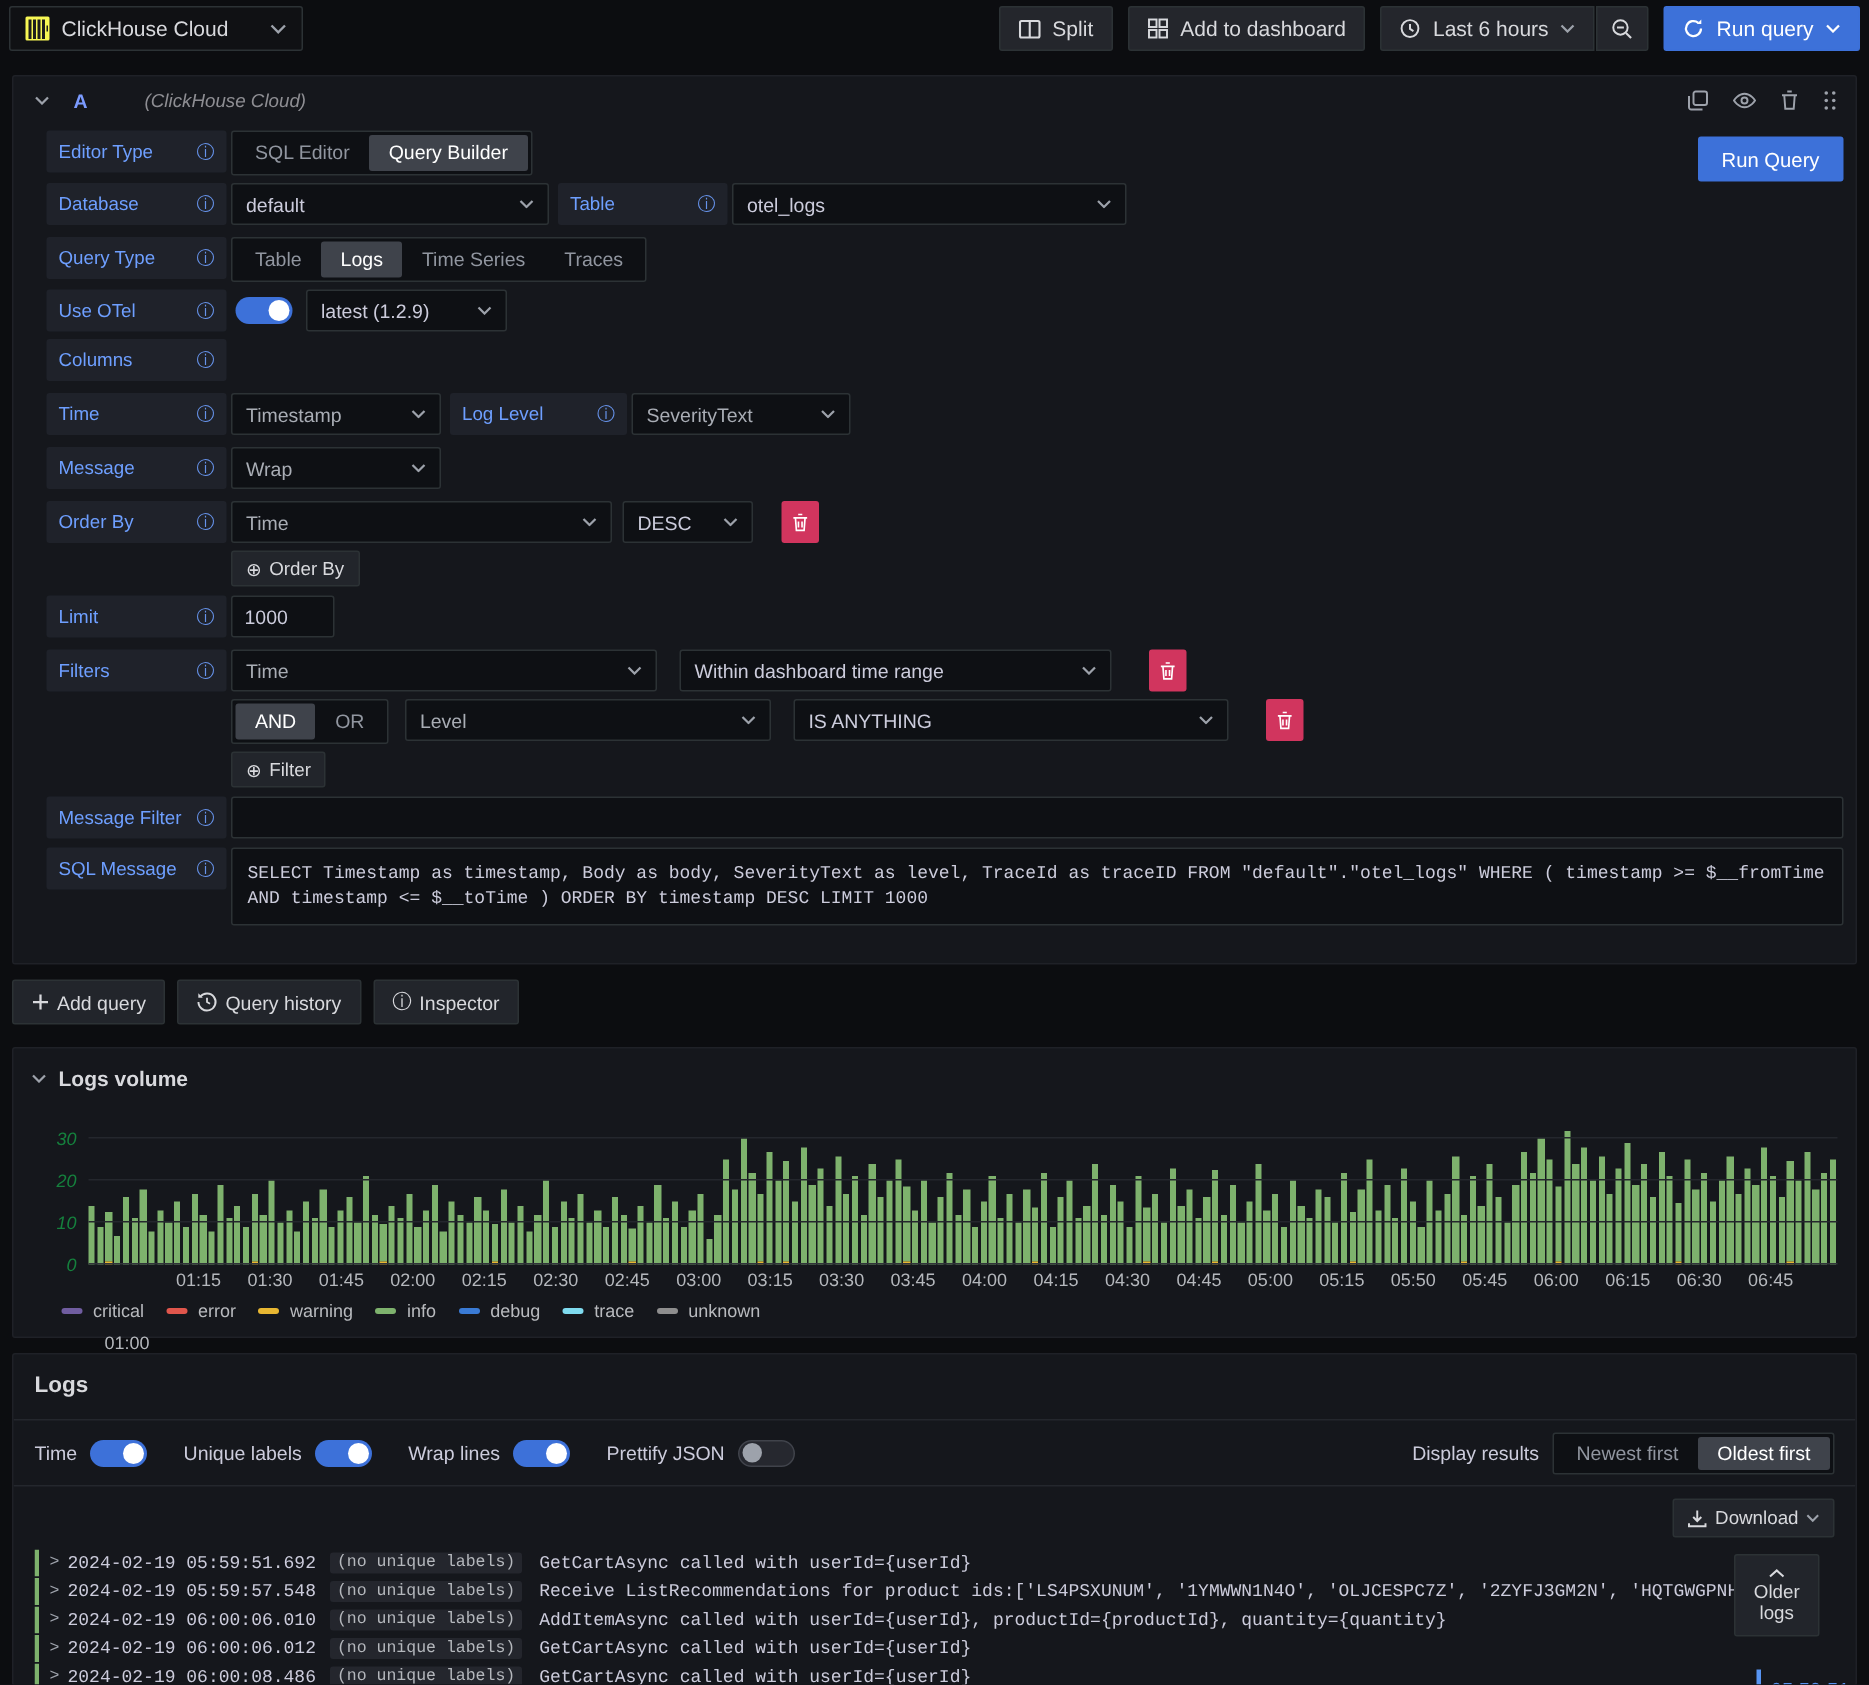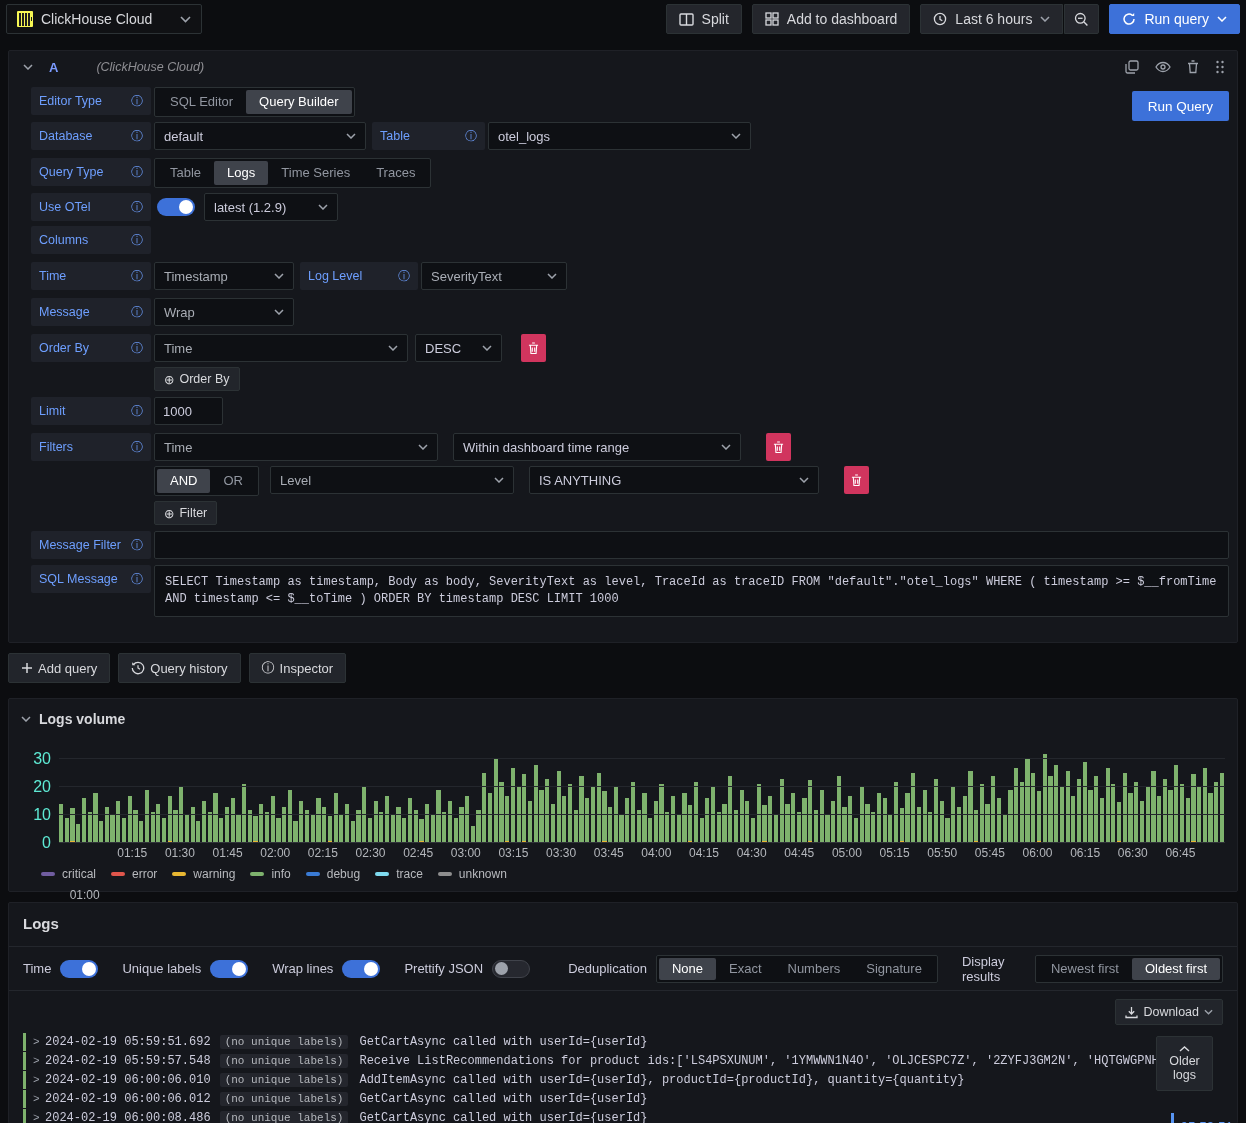--- a/index.html
+++ b/index.html
@@ -72,21 +72,21 @@
 
   
   .explore-toolbar { display:flex; gap:8px; padding:10px 8px 12px; }
   .explore-toolbar .ghost-btn { height:30px; font-size:13px; padding:0 12px; }
 
   
   .volume-panel { margin-top:3px; padding:12px 12px 8px; }
   .vheader { display:flex; align-items:center; gap:8px; font-size:14px; font-weight:600; color:#d8d9dd; }
   .chart-wrap { display:flex; margin-top:24px; }
   .yaxis { width:38px; position:relative; height:92px; flex:none; }
-  .yaxis span { position:absolute; right:8px; transform:translateY(-50%); font-size:16px; color:#5eead4; }
+  .yaxis span { position:absolute; right:8px; transform:translateY(-50%); font-size:12px; color:#15803d;font-style:italic; }
   .plot { flex:1; position:relative; height:92px; }
   .gridline { position:absolute; left:0; right:0; height:1px; background:#24272d; }
   .gridline.base { background:#31343a; }
   .bars { position:absolute; inset:0; display:flex; align-items:flex-end; }
   .bar { flex:1; margin-right:1.5px; display:flex; flex-direction:column; justify-content:flex-end; height:100%; }
   .bar-info { background:#7eb26d; width:100%; }
   .bar-warn { background:#e8b732; width:100%; height:2px; }
   .xaxis { position:relative; height:18px; margin-left:38px; margin-top:3px; }
   .xtick { position:absolute; transform:translateX(-50%); font-size:12px; color:#b4b7bc; white-space:nowrap; }
   .legend { display:flex; gap:15px; margin:3px 0 2px 20px; align-items:center; }
@@ -1177,29 +1177,20 @@
       <span class="toggle on"></span>
     </div>
     <div class="ctl">
       <span class="clabel">Wrap lines</span>
       <span class="toggle on"></span>
     </div>
     <div class="ctl">
       <span class="clabel">Prettify JSON</span>
       <span class="toggle off"></span>
     </div>
-    <div class="ctl" style="margin-left:14px">
-      <span class="clabel">Deduplication</span>
-      <div class="radio-group">
-        <span class="opt selA">None</span>
-        <span class="opt">Exact</span>
-        <span class="opt">Numbers</span>
-        <span class="opt">Signature</span>
-      </div>
-    </div>
     <div class="ctl-right">
       <span class="clabel">Display results</span>
       <div class="radio-group">
         <span class="opt">Newest first</span>
         <span class="opt selA">Oldest first</span>
       </div>
     </div>
   </div>
   <div class="download-row">
     <button class="ghost-btn" style="height:26px">

